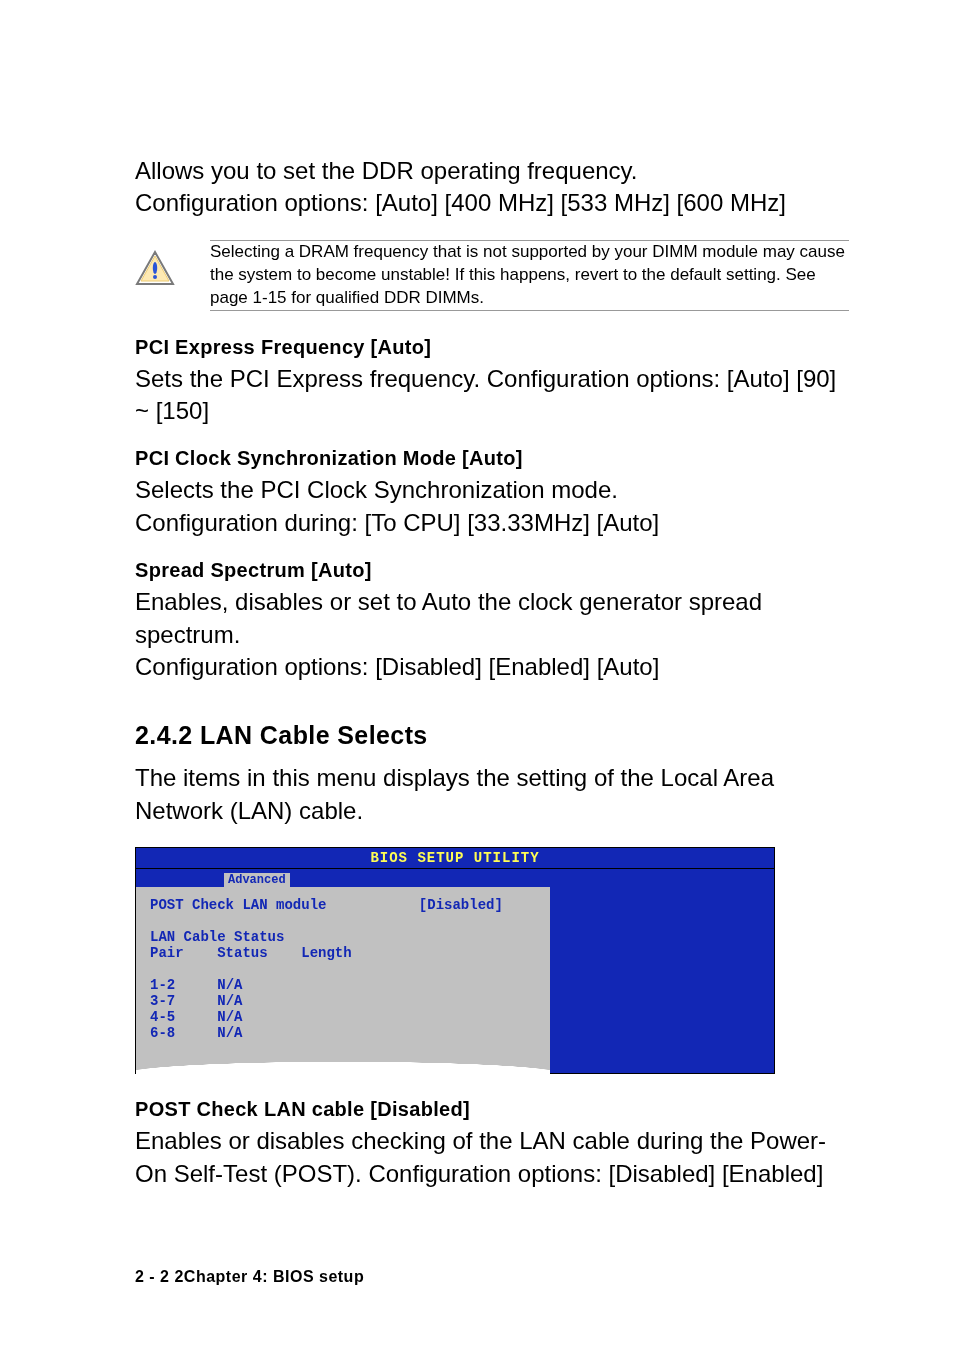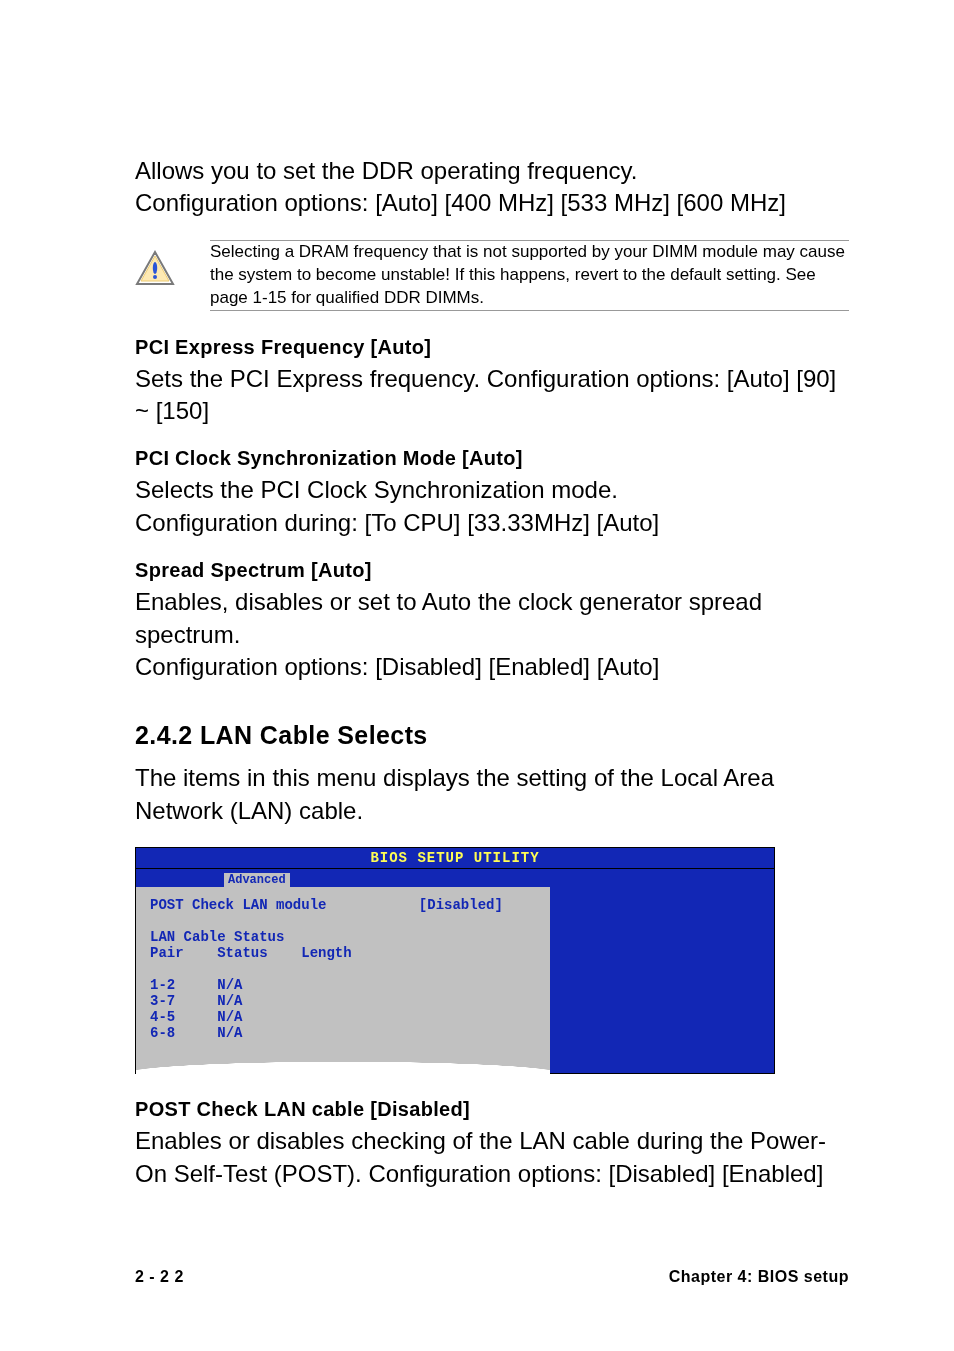--- a/index.html
+++ b/index.html
@@ -117,21 +117,21 @@
       height: 22px;
       background: radial-gradient(ellipse 95% 100% at 50% 100%, #fff 55%, transparent 56%);
       pointer-events: none;
     }
     .footer {
       position: absolute;
       bottom: 65px;
       left: 135px;
       right: 105px;
       display: flex;
-      justify-content: space-between;
+      justify-content: flex-start;
       font-weight: bold;
       font-size: 16px;
       letter-spacing: 0.5px;
     }
   </style>
 </head>
 <body>
 
 <div class="page">
 

